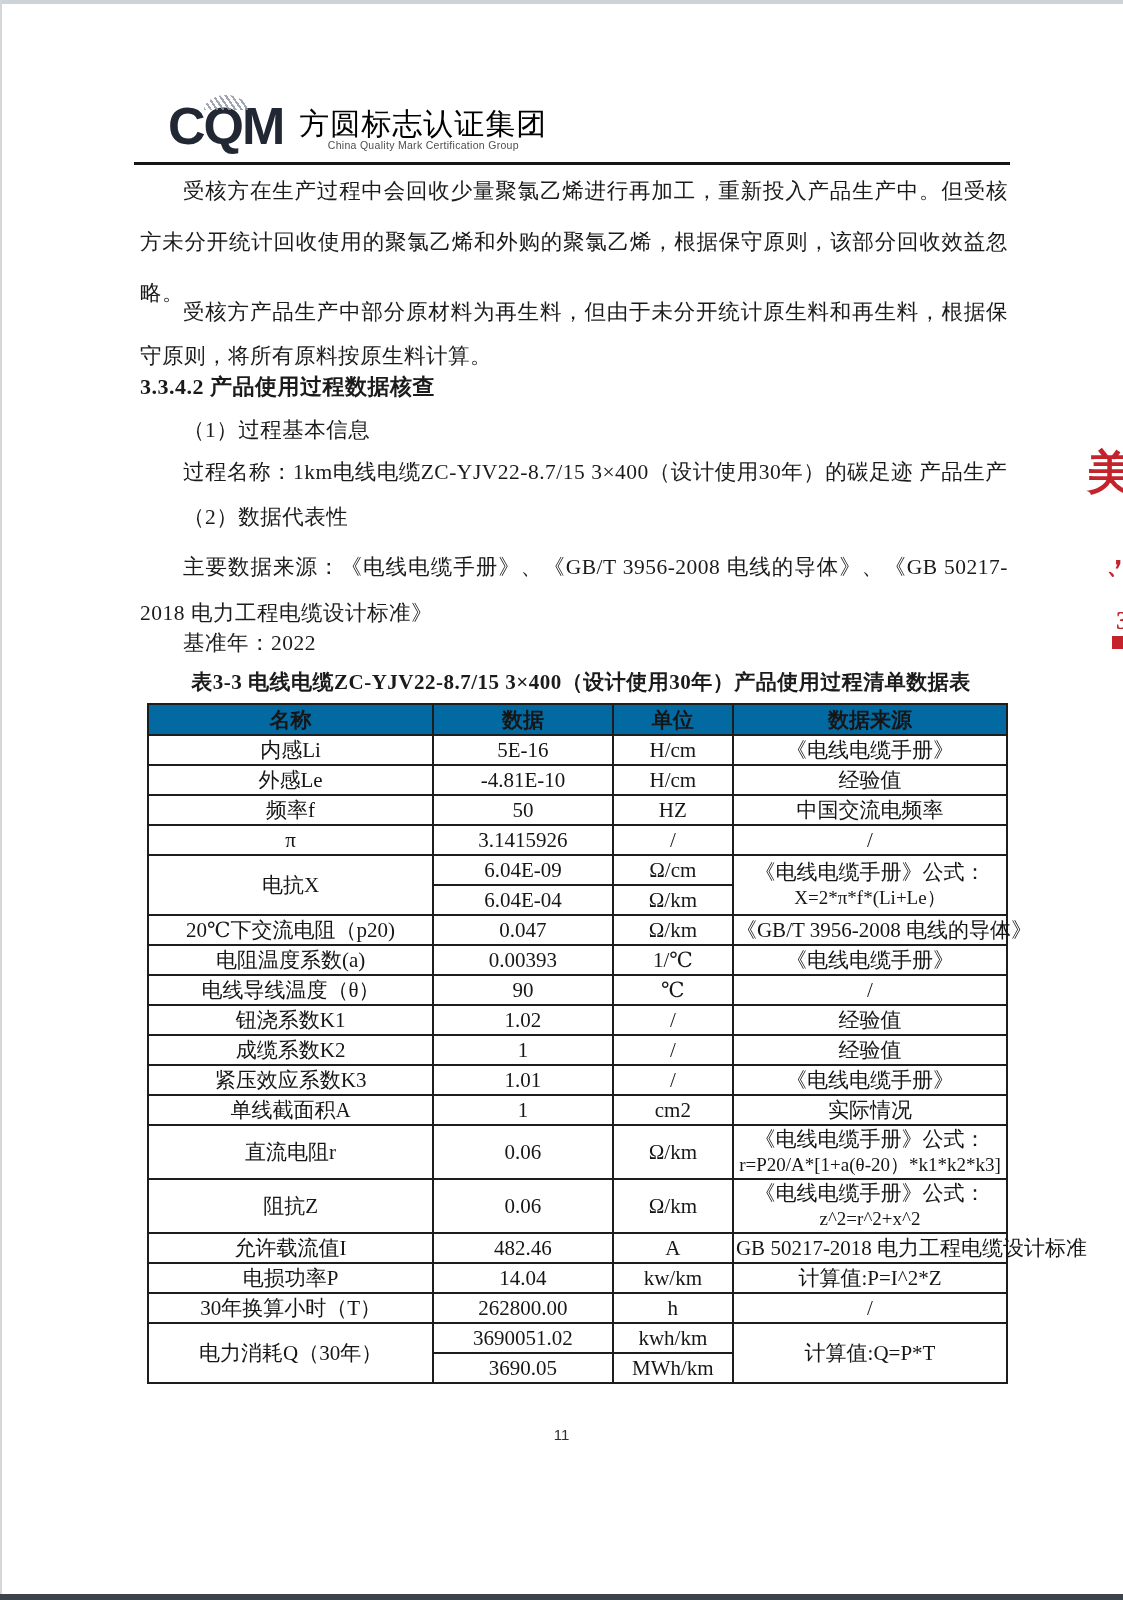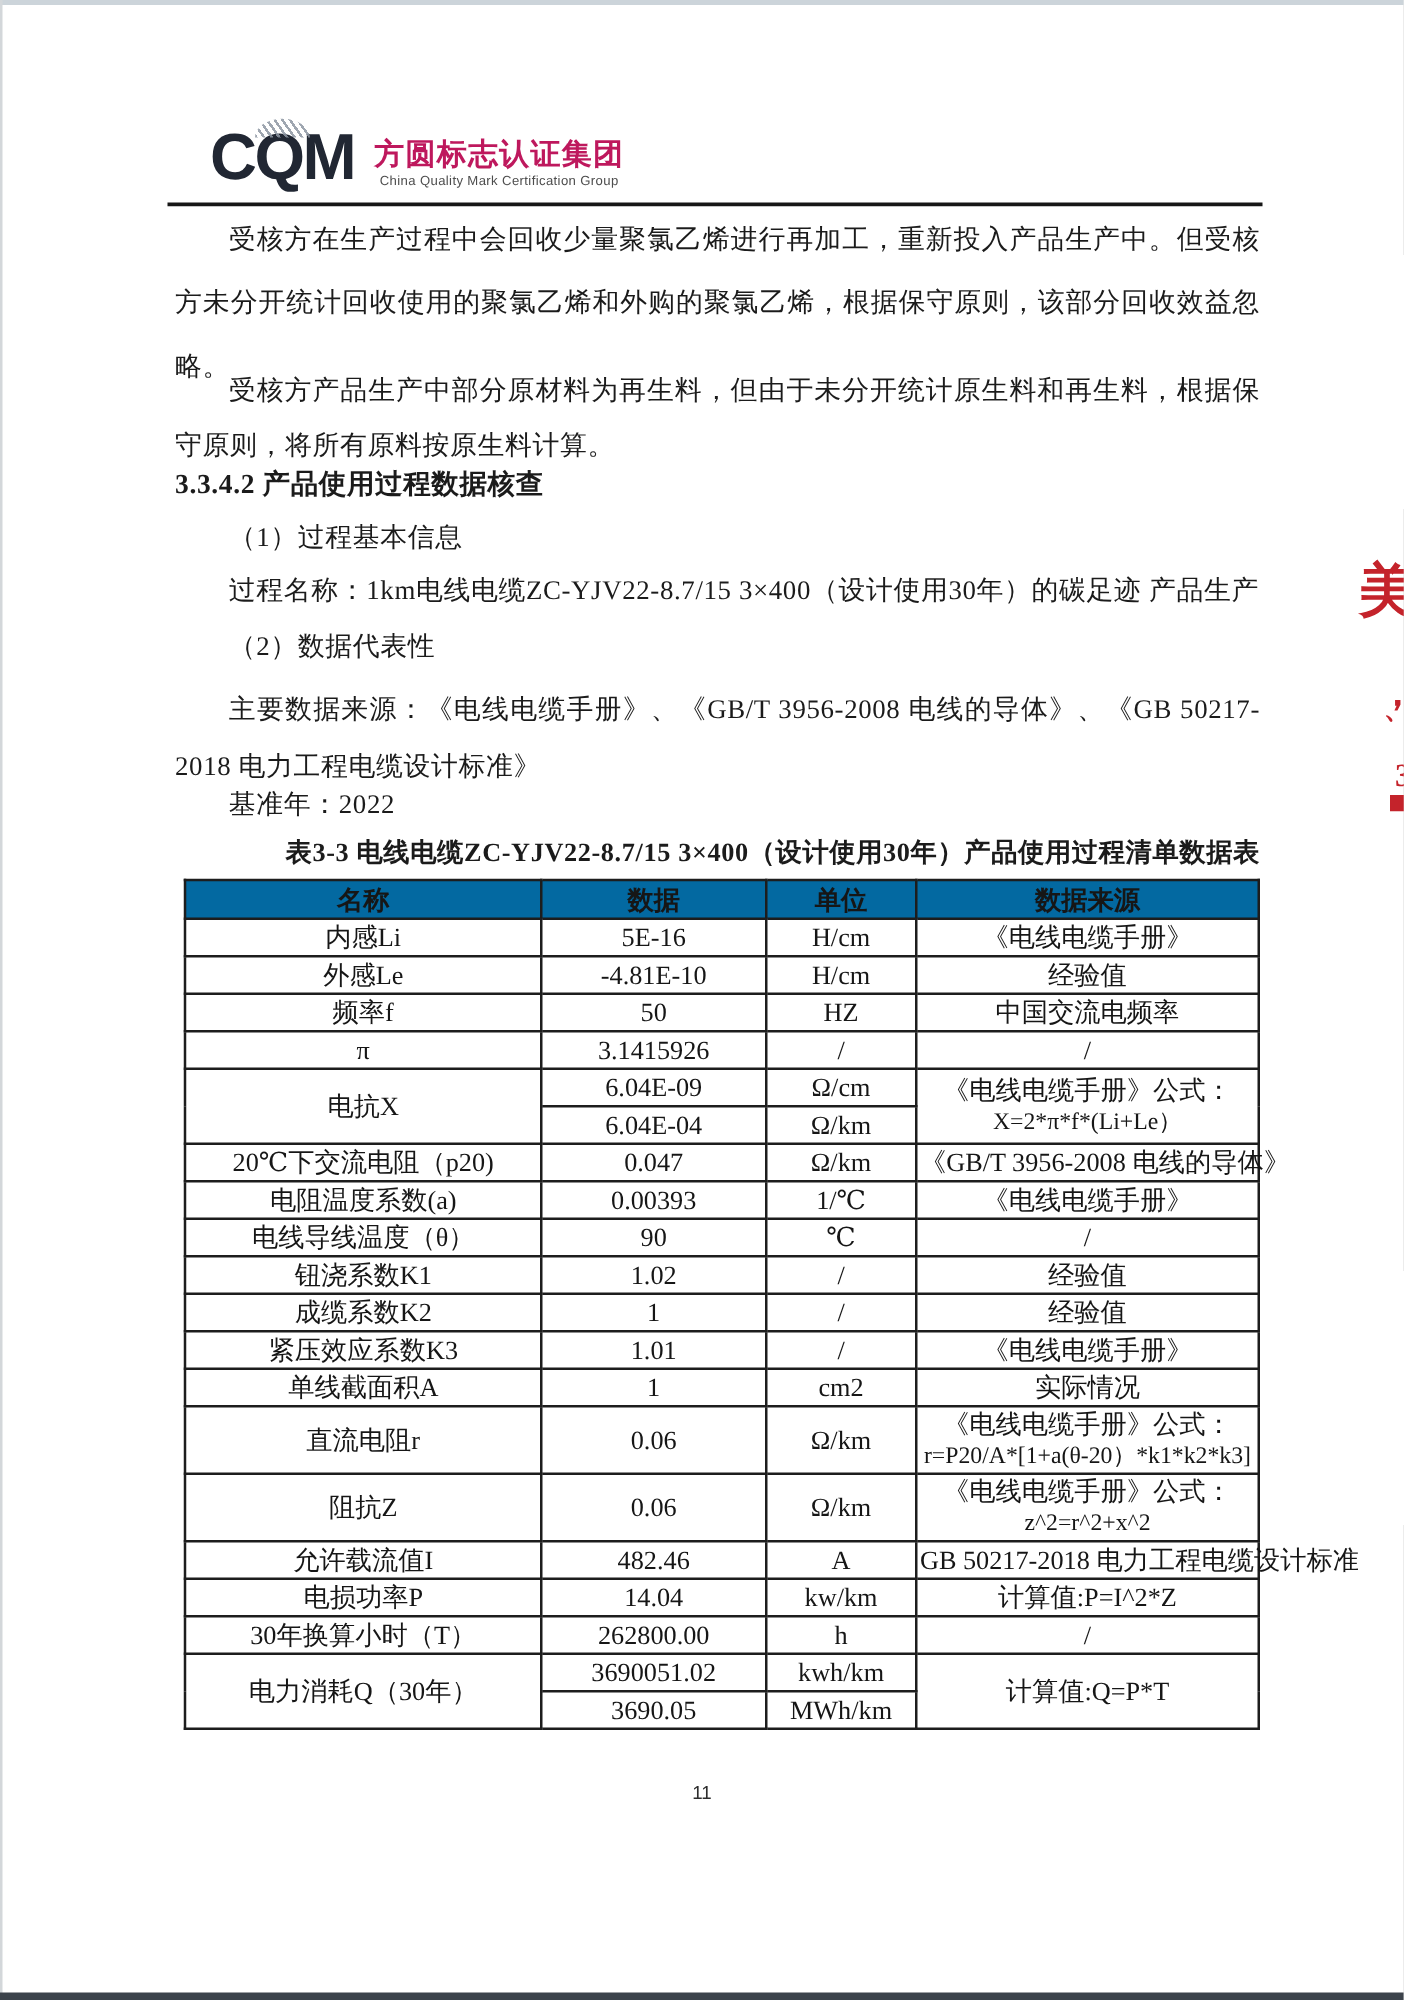--- a/index.html
+++ b/index.html
@@ -18,38 +18,38 @@
     font-family:"Liberation Sans","DejaVu Sans",sans-serif; font-weight:bold;
     font-size:52px; line-height:52px; letter-spacing:-2px; color:#20263237; color:#212733; margin-top:6px;
   }
   .arc {
     position:absolute; left:36px; top:-5px; width:44px; height:15px;
     border-radius:50% 50% 0 0 / 100% 100% 0 0;
     background:repeating-linear-gradient(55deg,#8d96a2 0 2px,transparent 2px 5px);
     opacity:.85;
   }
   .orgblock { margin-left:16px; margin-top:10px; font-family:"Liberation Sans","DejaVu Sans",sans-serif; }
-  .orgcn { font-size:24px; font-weight:bold; color:#be185d; letter-spacing:1px; line-height:28px; }
+  .orgcn { font-size:30px; font-weight:normal; color:#000000; letter-spacing:1px; line-height:28px; }
   .orgen { font-size:10.5px; color:#4d4d4d; letter-spacing:.3px; margin-top:1px;text-align:center; }
 
   .rule { position:absolute; top:162px; left:134px; width:876px; height:2.5px; background:#161616; }
 
   
   .tx { position:absolute; left:140px; width:868px; font-size:21.5px; color:#1b1b1b;
         text-align:justify; letter-spacing:.5px; }
   .indent { text-indent:2em; }
   .p1 { top:166px; line-height:51px; }
   .p2 { top:290px; line-height:44px; }
   .h342 { top:372px; font-weight:bold; font-size:22px; font-family:"Liberation Serif","DejaVu Serif",serif; }
   .item1 { top:415px; }
   .procname { top:457px; }
   .item2 { top:502px; }
   .sources { top:544px; line-height:46px; }
   .baseyear { top:628px; }
-  .caption { top:668px; font-weight:bold; font-size:21px; padding-left:14px; text-align:right; }
+  .caption { top:668px; font-weight:bold; font-size:21px; padding-left:14px; text-align:center; }
 
   
   .tblwrap { position:absolute; top:703px; left:147px; width:861px; }
   table.data { border-collapse:collapse; width:100%; table-layout:fixed; }
   table.data th, table.data td {
     border:2px solid #1d1d1d; text-align:center; vertical-align:middle;
     font-size:21px; padding:0 2px; height:30px; color:#161616;
   }
   table.data th { background:#0369a1; font-weight:bold; font-size:21px; height:31px; }
   col.c1{width:33.2%} col.c2{width:20.9%} col.c3{width:14.0%} col.c4{width:31.9%}

